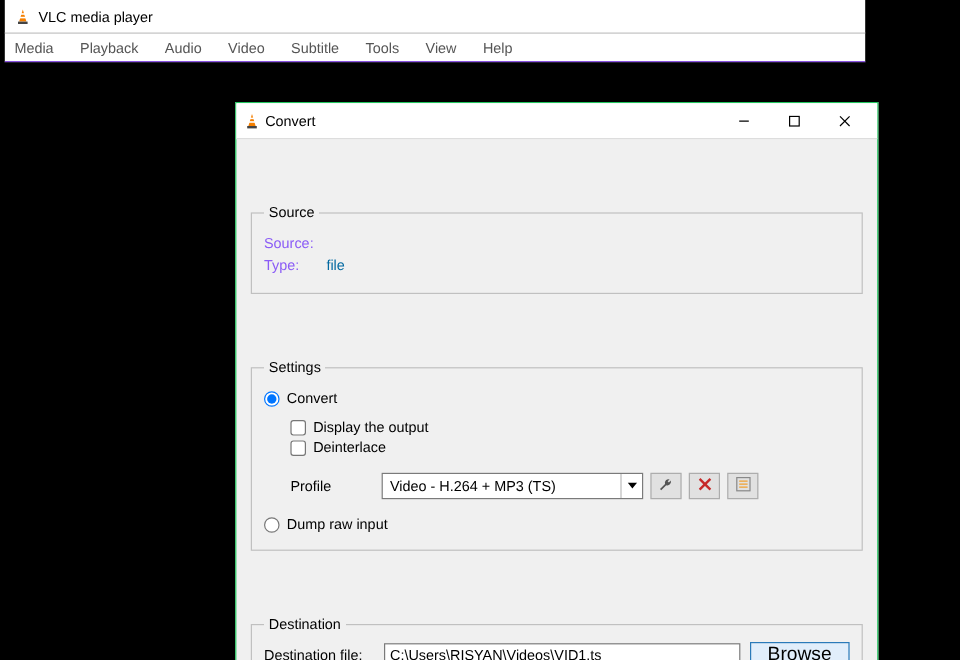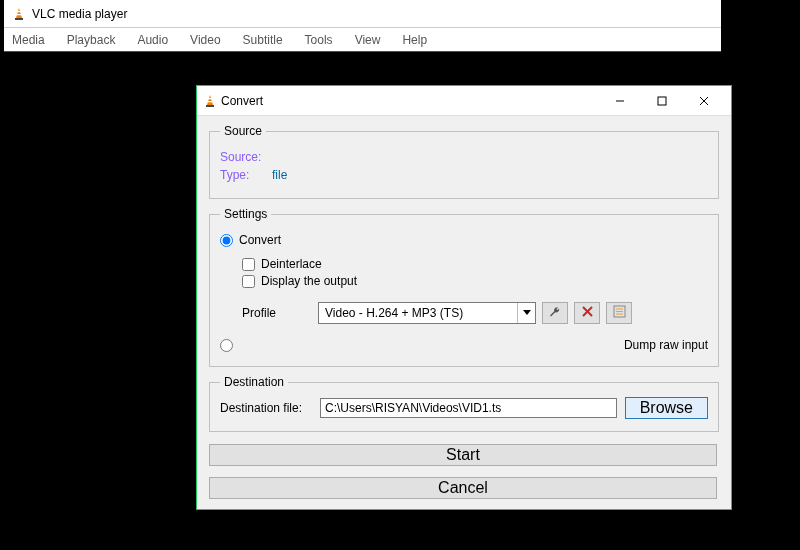--- a/index.html
+++ b/index.html
@@ -63,20 +63,21 @@
   .dialog-controls .ctl {
     width:42px; height:28px; display:flex; justify-content:center; align-items:center;
   }
   .dialog-body {
     padding:8px 12px 10px 12px;
     display:flex; flex-direction:column; gap:8px;
   }
   fieldset {
     border:1px solid #c0c0c0;
     padding:8px 10px 12px 10px;
+    margin-top:46px;
   }
   legend { font-size:12px; padding:0 4px; color:#000; }
   .row { display:flex; align-items:center; gap:6px; margin:4px 0; }
   .label { min-width:46px; color:#8b5cf6; }
   .text-input {
     flex:1;
     border:1px solid #7a7a7a;
     background:#fff;
     height:20px;
     padding:1px 4px;
@@ -203,25 +204,25 @@
         <legend>Settings</legend>
 
         <div class="radio-row">
           <input type="radio" name="mode" checked="" style="">
           <span>Convert</span>
         </div>
 
         <div class="indented">
           <div class="checkbox-row">
             <input type="checkbox" style="">
-            <span>Deinterlace</span>
+            <span>Display the output</span>
           </div>
           <div class="checkbox-row">
             <input type="checkbox" style="">
-            <span>Display the output</span>
+            <span>Deinterlace</span>
           </div>
         </div>
 
         <div class="profile-row">
           <span class="profile-label">Profile</span>
           <div class="select-wrap">
             <span class="sel-text">Video - H.264 + MP3 (TS)</span>
             <span class="sel-arrow">
               <svg width="8" height="6" viewBox="0 0 8 6">
                   <polygon points="0,0 8,0 4,5" fill="#000"></polygon>
@@ -248,21 +249,21 @@
               <svg width="13" height="13" viewBox="0 0 13 13">
                   <rect x="1" y="1" width="11" height="11" fill="none" stroke="#888" stroke-width="1"></rect>
                   <line x1="3" y1="4" x2="10" y2="4" stroke="#f0a030" stroke-width="1"></line>
                   <line x1="3" y1="6.5" x2="10" y2="6.5" stroke="#f0a030" stroke-width="1"></line>
                   <line x1="3" y1="9" x2="10" y2="9" stroke="#f0a030" stroke-width="1"></line>
                 </svg>
             </span>
           </div>
         </div>
 
-        <div class="radio-row" style="margin-top:14px; margin-bottom:2px;justify-content:space-between;">
+        <div class="radio-row" style="margin-top:14px; margin-bottom:2px;">
           <input type="radio" name="mode" style="">
           <span>Dump raw input</span>
         </div>
       </fieldset>
 
       <fieldset>
         <legend>Destination</legend>
         <div class="dest-row">
           <span class="dest-label">Destination file:</span>
           <input class="text-input" type="text" value="C:\Users\RISYAN\Videos\VID1.ts" style="">

